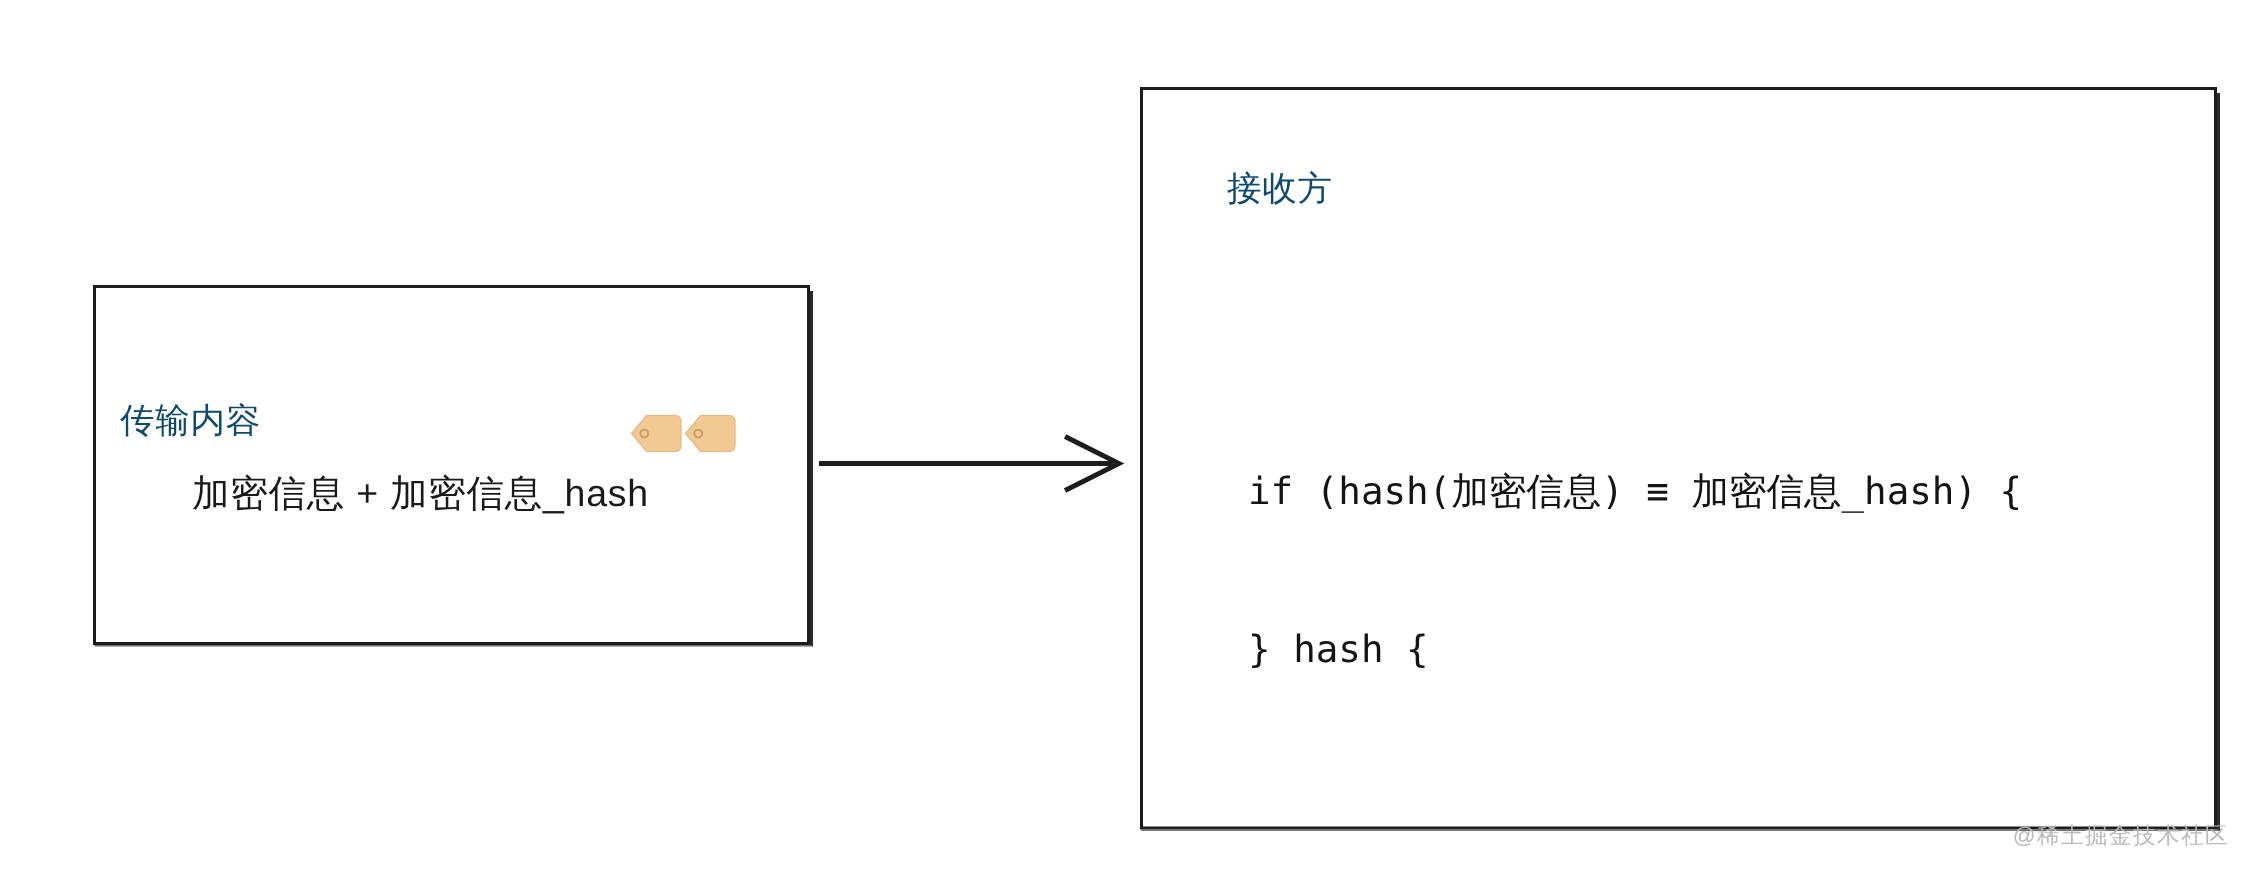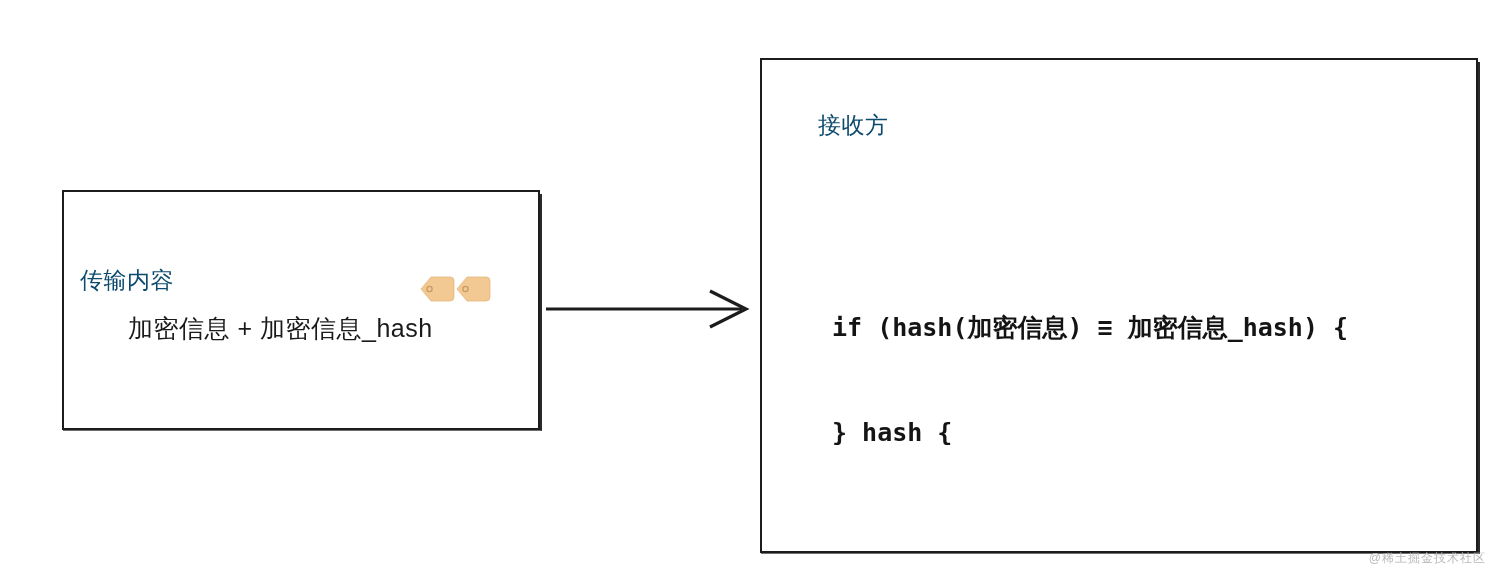--- a/index.html
+++ b/index.html
@@ -117,29 +117,28 @@
     font-family: "DejaVu Sans Mono", "Liberation Mono", monospace;
     font-size: 25px;
     line-height: 35px;
     color: #141414;
     white-space: pre;
     letter-spacing: 0px;
   }
   .code-line {
     white-space: pre;
     display: block;
-    font-weight: bold;
   }
 
   
   #watermark {
     position: absolute;
     right: 26px;
     bottom: 14px;
-    font-size: 12px;
+    font-size: 15px;
     color: #b9b9b9;
     letter-spacing: 1px;
     white-space: nowrap;
     font-family: "Liberation Sans", "DejaVu Sans", sans-serif;
   }
 </style>
 </head>
 <body>
 
 <div id="canvas">

